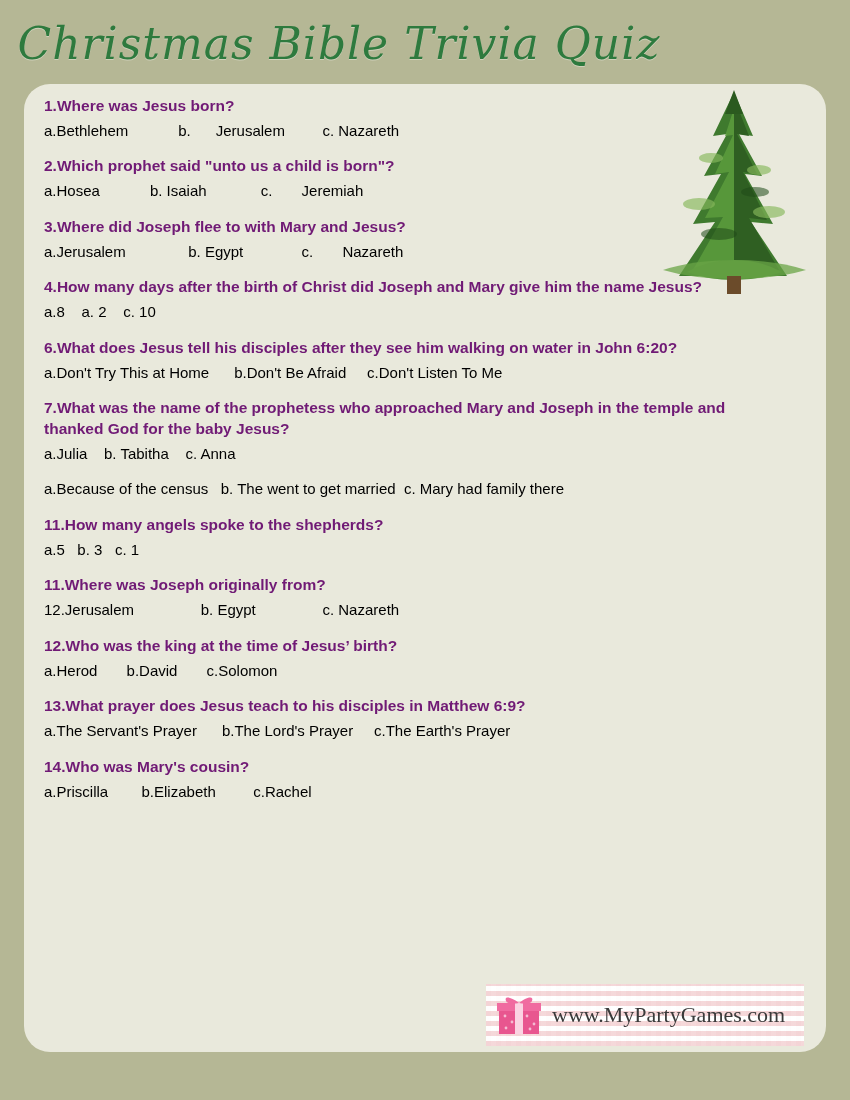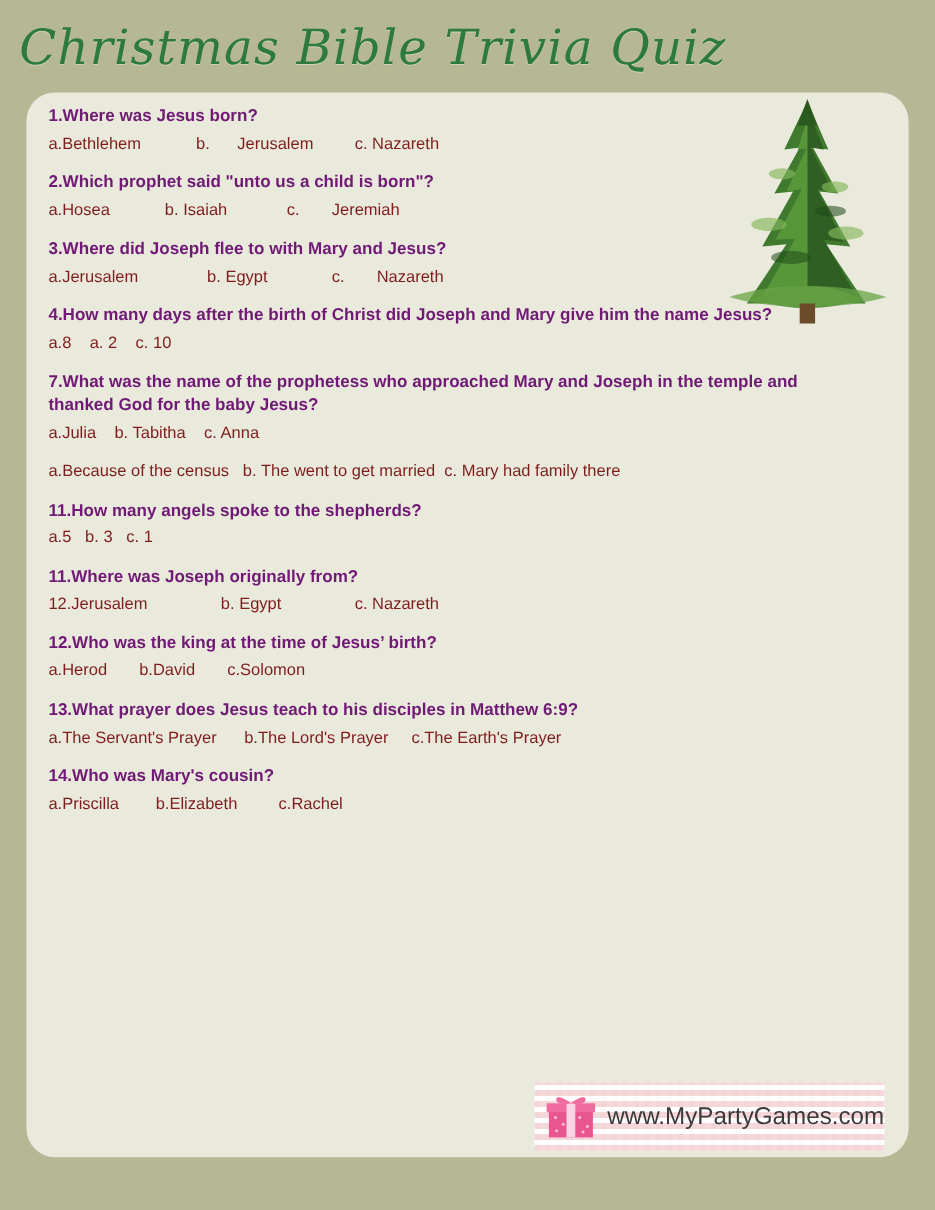--- a/index.html
+++ b/index.html
@@ -59,21 +59,21 @@
   .q-text {
     font-size: 15.5px;
     font-weight: bold;
     color: #701a75;
     line-height: 1.35;
     margin: 0 0 4px 0;
     max-width: 720px;
   }
   .q-answers {
     font-size: 15px;
-    color: #7f1d1d;
+    color: #000000;
     line-height: 1.3;
     margin: 0;
     white-space: pre;
   }
 
   
   .tree {
     position: absolute;
     right: 8px;
     top: 84px;
@@ -99,21 +99,21 @@
   .gift {
     position: relative;
     width: 46px;
     height: 42px;
     margin-right: 10px;
     flex: 0 0 auto;
   }
   .site-text {
     font-size: 22px;
     color: #3a3a3a;
-    font-family: Liberation Sans, sans-serif;
+    font-family: Liberation Serif, serif;
     text-align: right;
   }
 </style>
 </head>
 <body>
 
 <div class="page">
 
   <div class="title">Christmas Bible Trivia Quiz</div>
 
@@ -157,20 +157,24 @@
       <p class="q-text">3.Where did Joseph flee to with Mary and Jesus?</p>
       <p class="q-answers">a.Jerusalem               b. Egypt              c.       Nazareth</p>
     </div>
 
     <div class="q-block">
       <p class="q-text">4.How many days after the birth of Christ did Joseph and Mary give him the name Jesus?</p>
       <p class="q-answers">a.8    a. 2    c. 10</p>
     </div>
 
 
+    <div class="q-block">
+      <p class="q-text">6.What does Jesus tell his disciples after they see him walking on water in John 6:20?</p>
+      <p class="q-answers">a.Don't Try This at Home      b.Don't Be Afraid     c.Don't Listen To Me</p>
+    </div>
 
     <div class="q-block">
       <p class="q-text">7.What was the name of the prophetess who approached Mary and Joseph in the temple and thanked God for the baby Jesus?</p>
       <p class="q-answers">a.Julia    b. Tabitha    c. Anna</p>
     </div>
 
 
     <div class="q-block">
       <p class="q-answers">a.Because of the census   b. The went to get married  c. Mary had family there</p>
     </div>

